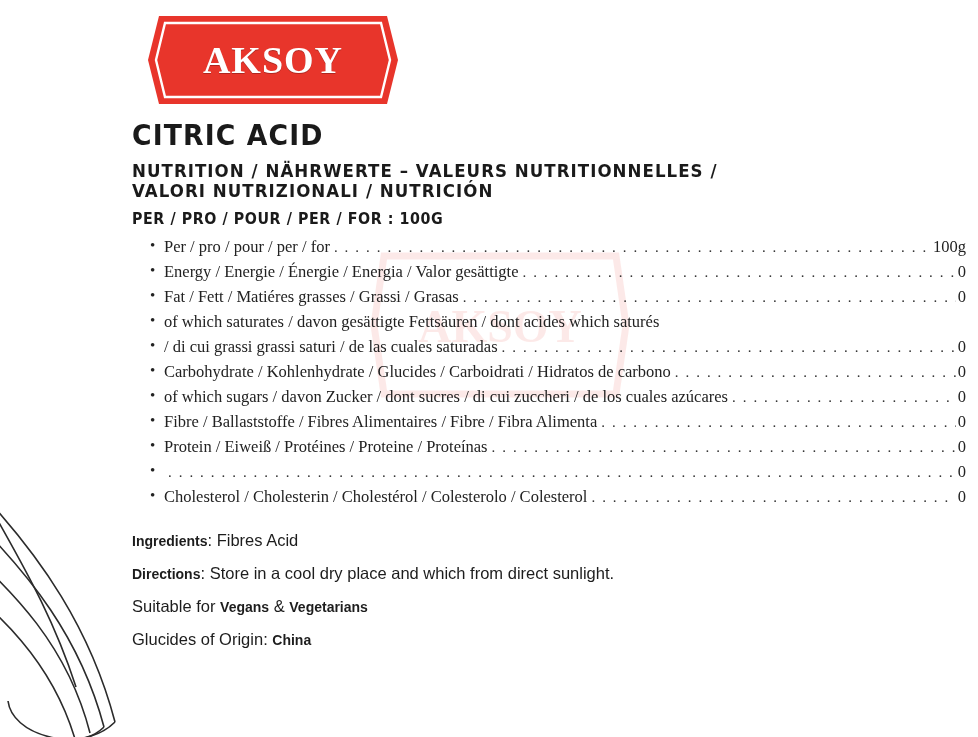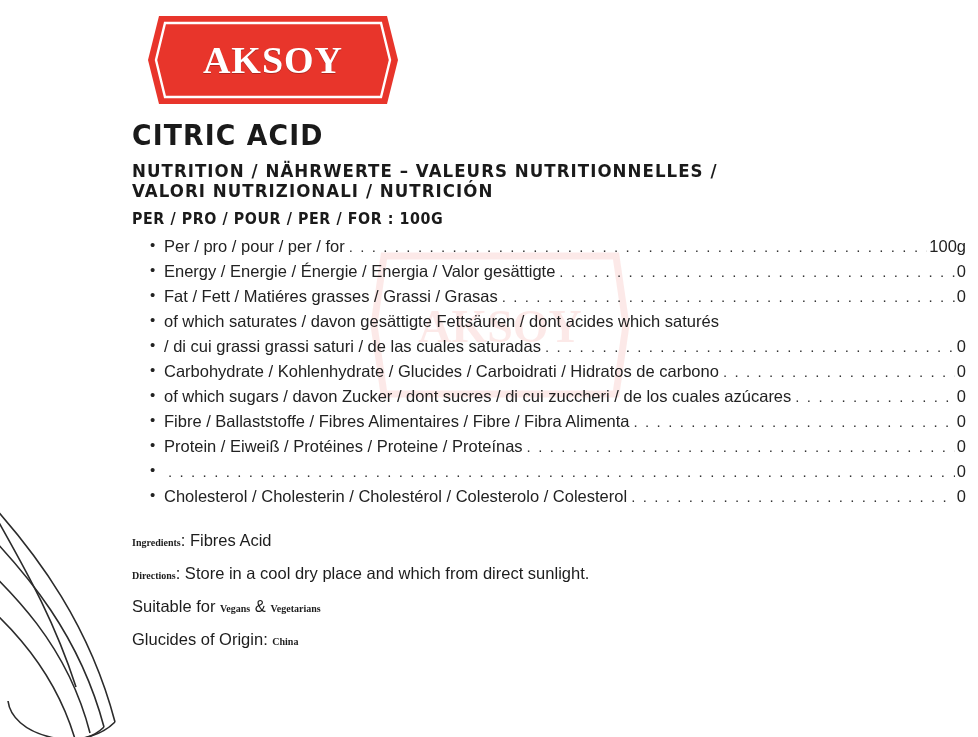--- a/index.html
+++ b/index.html
@@ -103,21 +103,21 @@
     transform-origin: left center;
   }
 
   ul.nutrition {
     list-style: none;
     margin: 0;
     padding: 0 0 0 18px;
   }
   ul.nutrition li {
     position: relative;
-    font-family: Liberation Sans, sans-serif;
+    font-family: Liberation Serif, serif;
     font-size: 16.5px;
     color: #222222;
     line-height: 1.52;
     padding-left: 14px;
     white-space: nowrap;
     overflow: hidden;
   }
   ul.nutrition li::before {
     content: "\2022";
     position: absolute;
@@ -153,23 +153,23 @@
     margin-top: 20px;
   }
   .footer p {
     font-family: "Liberation Sans", sans-serif;
     font-size: 16.5px;
     color: #1d1d1d;
     margin: 0 0 9px 0;
     line-height: 1.45;
   }
   .footer b {
-    font-family: Liberation Serif, serif;
-    font-weight: bold;
-    font-size: 10px;
+    font-family: Liberation Sans, sans-serif;
+    font-weight: bold;
+    font-size: 14px;
   }
 </style>
 </head>
 <body>
 
 <div class="watermark">
   <svg viewBox="0 0 260 150" width="260" height="150" aria-hidden="true">
     <path d="M130 6 L246 6 L256 75 L246 144 L130 144 L14 144 L4 75 L14 6 Z" fill="none" stroke="#e8352b" stroke-width="7"></path>
     <text x="130" y="92" text-anchor="middle" font-family="Liberation Serif, serif" font-size="46" font-weight="bold" fill="#e8352b">AKSOY</text>
   </svg>

